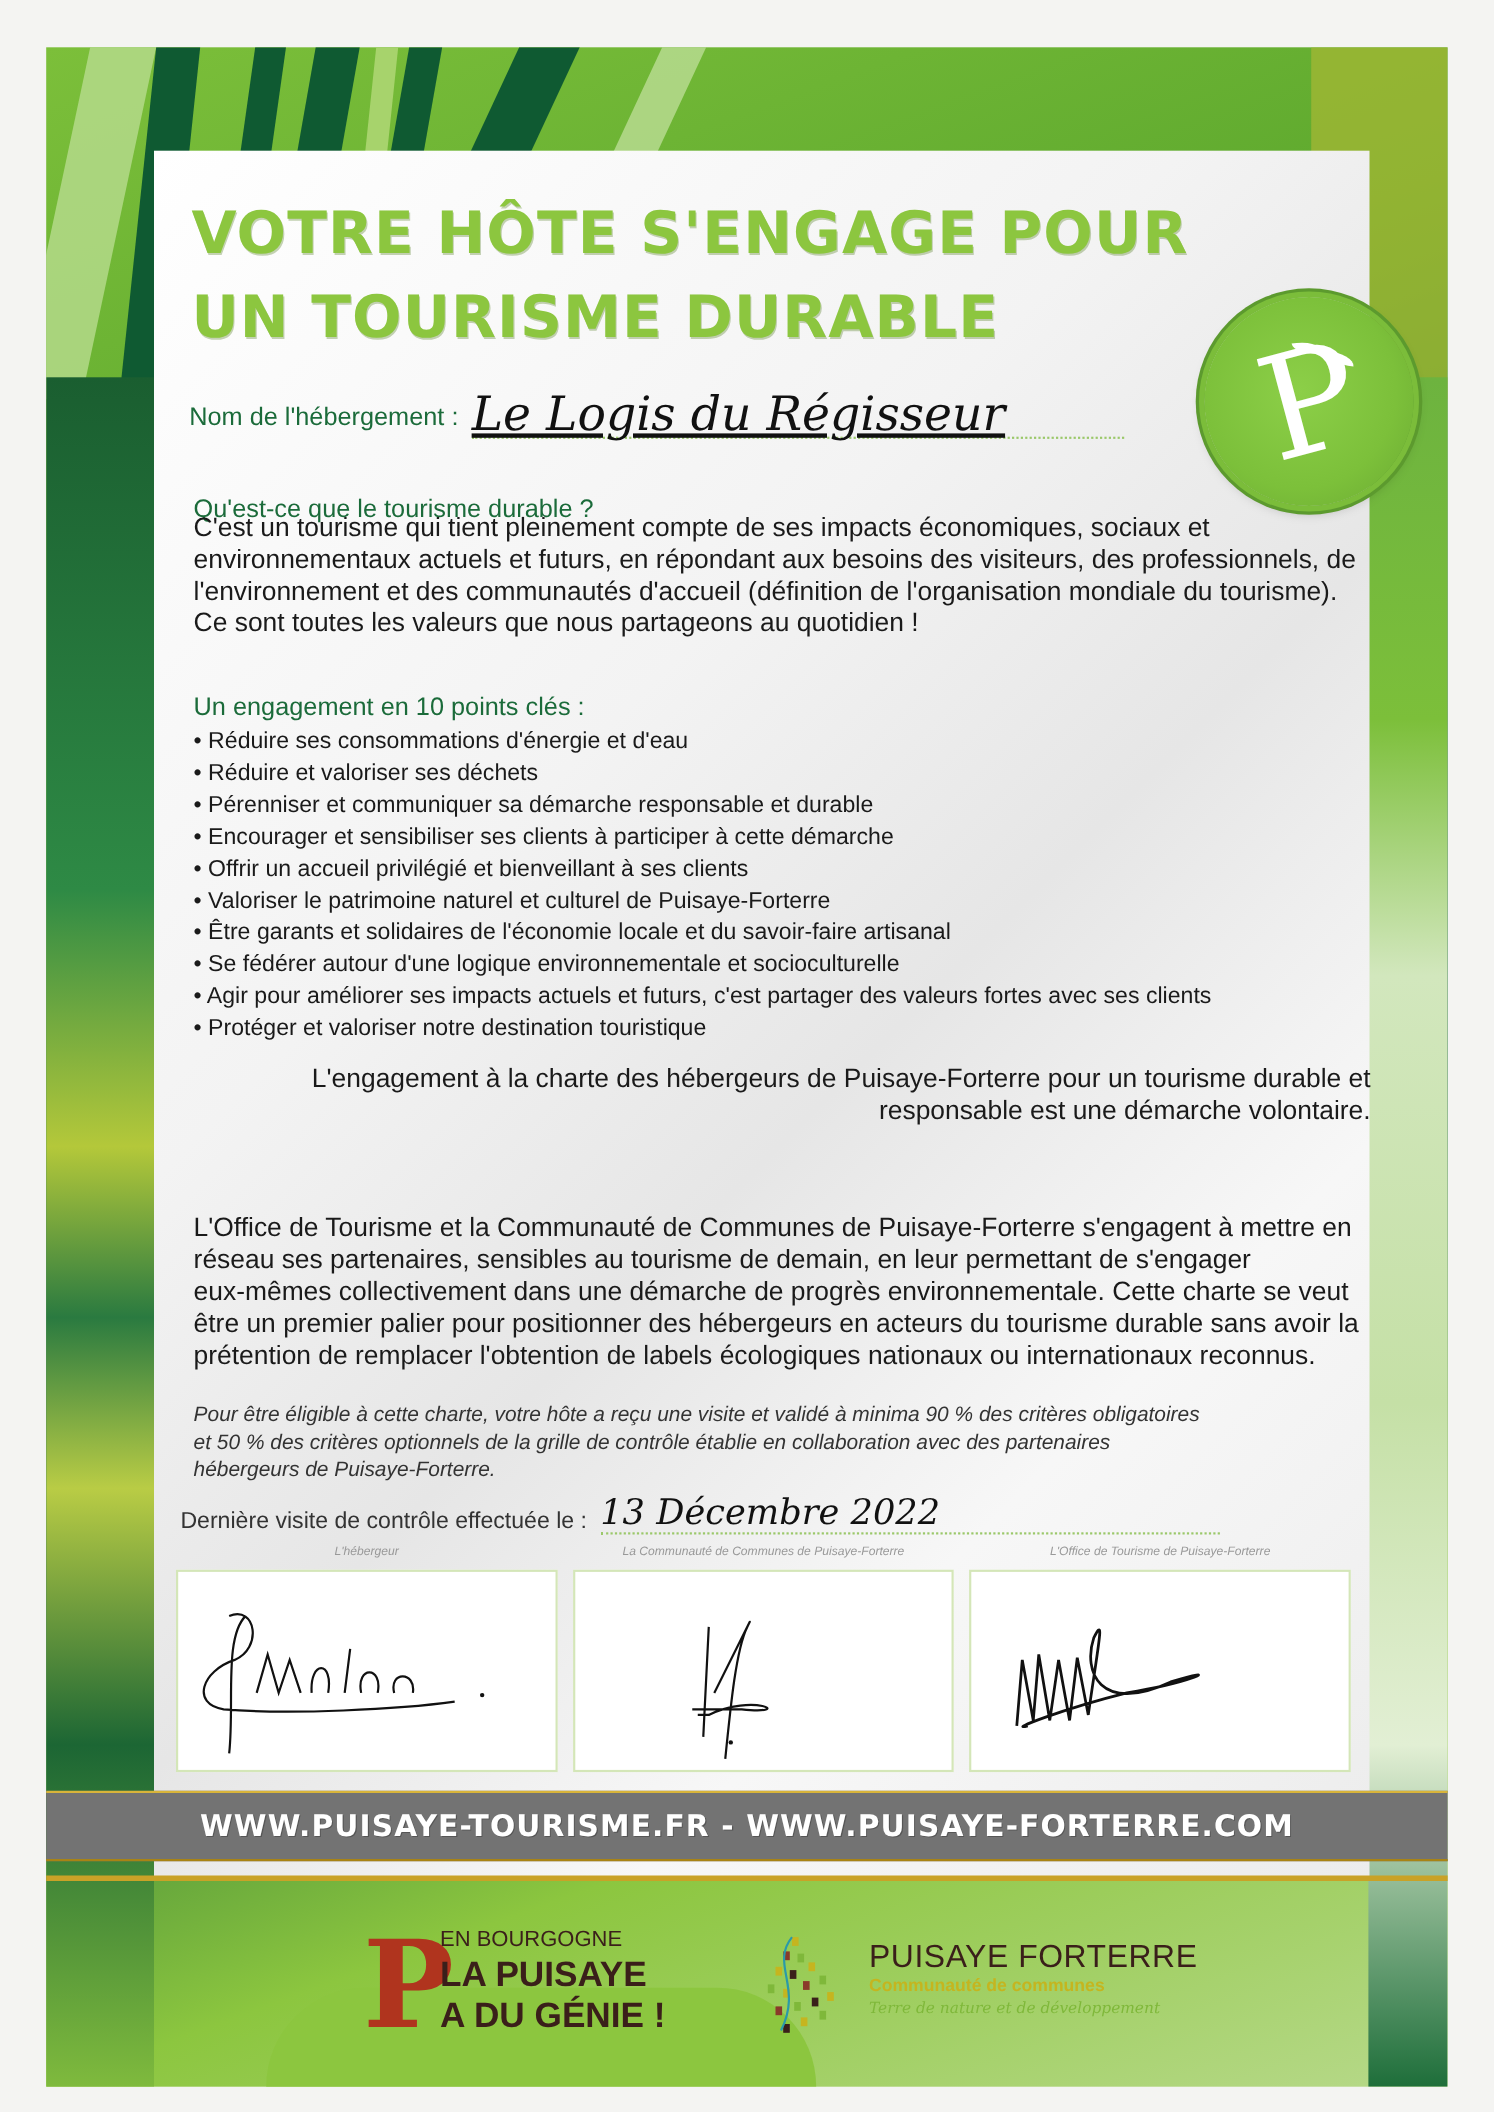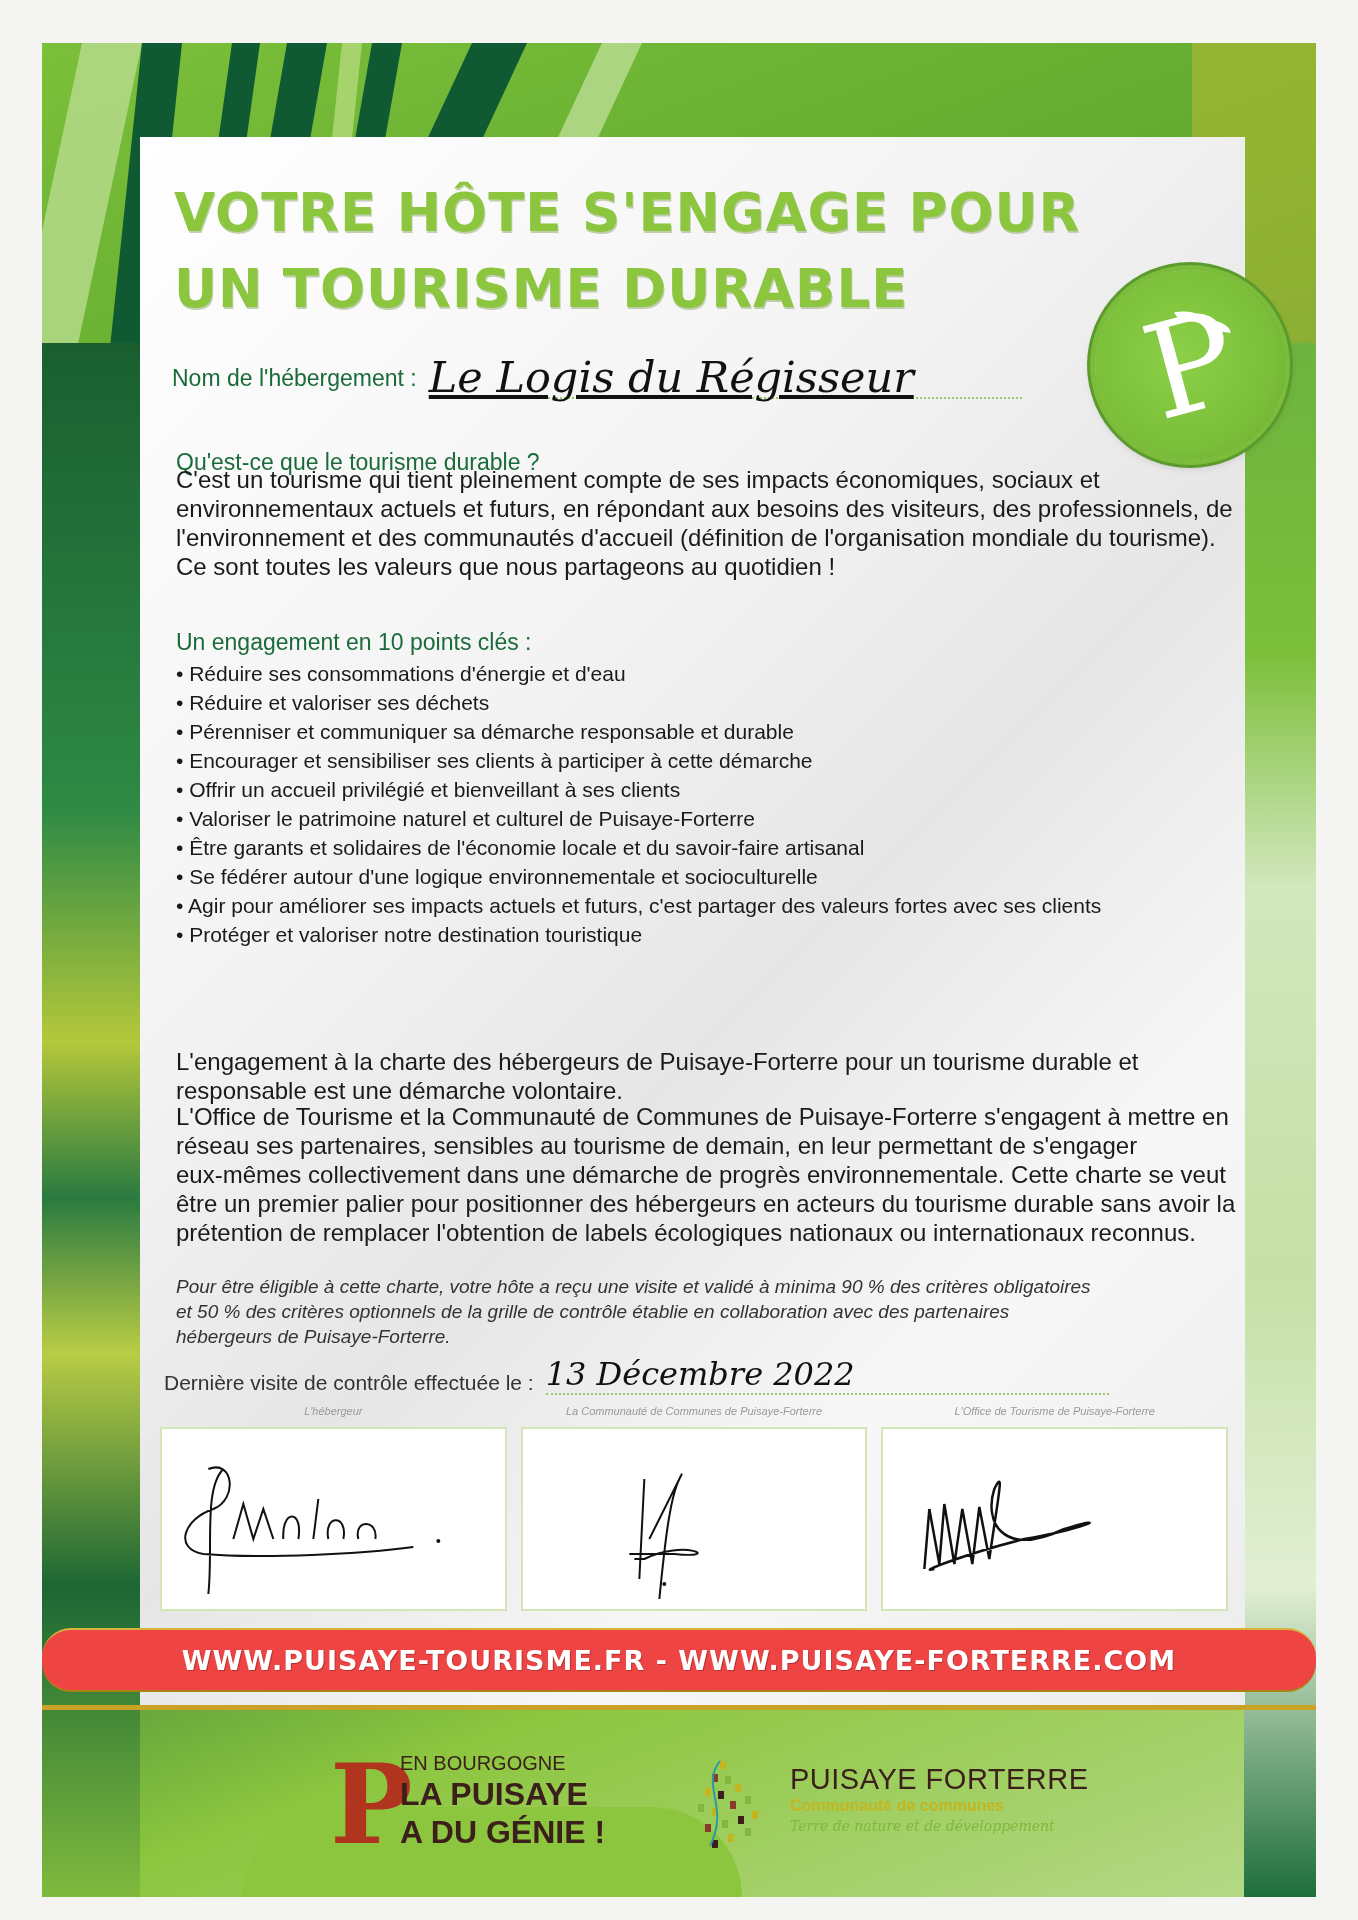--- a/index.html
+++ b/index.html
@@ -85,22 +85,22 @@
   }
   .sig-captions { position:absolute; left:20px; top:1268px; width:1068px; display:flex; gap:14px; }
   .sig-caption { flex:1; text-align:center; font-style:italic; font-size:11px; color:#999; }
   .sig-boxes { position:absolute; left:20px; top:1290px; width:1068px; display:flex; gap:14px; }
   .sig-box {
     flex:1; height:180px; background:#fff; border:2px solid #d4e6b8; position:relative;
   }
   .sig-box svg { position:absolute; left:0; top:0; width:100%; height:100%; }
   .gold-band {
     position:absolute; left:42px; top:1628px; width:1274px; height:60px;
-    background:#ef4444; border-top:2px solid #d8b43a; border-bottom:2px solid #a88315;
-    display:flex; align-items:center; justify-content:center;border-radius:29px;
+    background:#737373; border-top:2px solid #d8b43a; border-bottom:2px solid #a88315;
+    display:flex; align-items:center; justify-content:center;
   }
   .gold-band span {
     font-family:"DejaVu Sans", sans-serif; font-weight:bold; font-size:27px; color:#fff;
     letter-spacing:1px; text-shadow:1px 1px 0 rgba(0,0,0,.25);
   }
   .gold-line { position:absolute; left:42px; top:1705px; width:1274px; height:5px; background:#c9a227; }
   .logo1 { position:absolute; left:330px; top:1745px; width:300px; height:120px; }
   .logo1 .bigP {
     position:absolute; left:0; top:0; font-family:"DejaVu Serif", serif; font-weight:bold;
     font-size:110px; line-height:120px; color:#b0341e;
@@ -166,21 +166,21 @@
     <li>Pérenniser et communiquer sa démarche responsable et durable</li>
     <li>Encourager et sensibiliser ses clients à participer à cette démarche</li>
     <li>Offrir un accueil privilégié et bienveillant à ses clients</li>
     <li>Valoriser le patrimoine naturel et culturel de Puisaye-Forterre</li>
     <li>Être garants et solidaires de l'économie locale et du savoir-faire artisanal</li>
     <li>Se fédérer autour d'une logique environnementale et socioculturelle</li>
     <li>Agir pour améliorer ses impacts actuels et futurs, c'est partager des valeurs fortes avec ses clients</li>
     <li>Protéger et valoriser notre destination touristique</li>
   </ul>
 
-  <p class="para" style="top:910px;">
+  <p class="para" style="top:829px;text-align:right;">
     <span>L'engagement à la charte des hébergeurs de Puisaye-Forterre pour un tourisme durable et</span><br>
     <span>responsable est une démarche volontaire.</span>
   </p>
 
   <p class="para" style="top:965px;">
     <span>L'Office de Tourisme et la Communauté de Communes de Puisaye-Forterre s'engagent à mettre en</span><br>
     <span>réseau ses partenaires, sensibles au tourisme de demain, en leur permettant de s'engager</span><br>
     <span>eux-mêmes collectivement dans une démarche de progrès environnementale. Cette charte se veut</span><br>
     <span>être un premier palier pour positionner des hébergeurs en acteurs du tourisme durable sans avoir la</span><br>
     <span>prétention de remplacer l'obtention de labels écologiques nationaux ou internationaux reconnus.</span>

